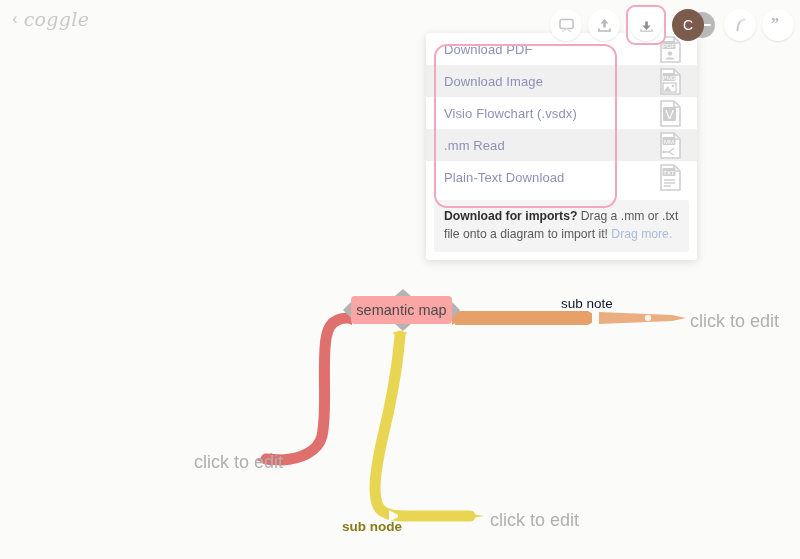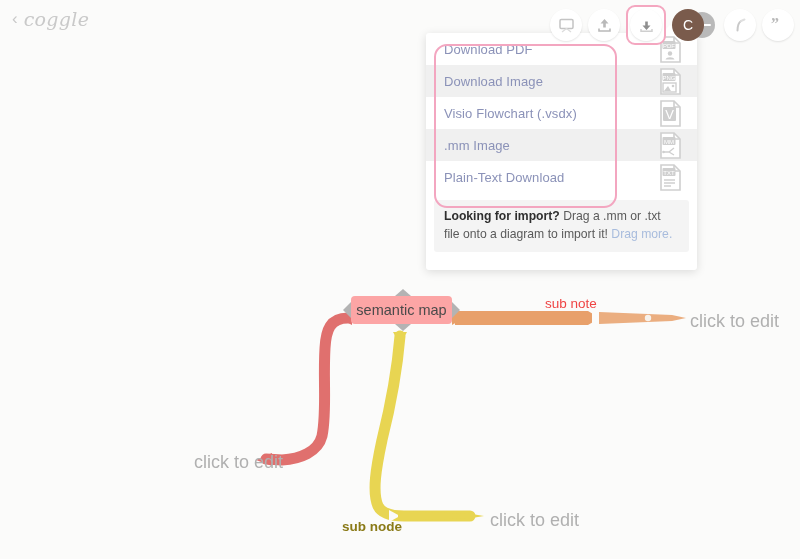--- a/index.html
+++ b/index.html
@@ -140,21 +140,21 @@
 
   
   #dropdown {
     position: absolute;
     left: 426px; top: 33px;
     width: 271px;
     background: #ffffff;
     border-radius: 3px;
     box-shadow: 0 2px 10px rgba(0,0,0,.13);
     z-index: 25;
-    padding-bottom: 16px;
+    padding-bottom: 6px;
   }
   #dd-caret {
     position: absolute;
     right: 18px; top: -8px;
     width: 0; height: 0;
     border-left: 9px solid transparent;
     border-right: 9px solid transparent;
     border-bottom: 9px solid #fff;
   }
   #dd-list { position: relative; }
@@ -235,21 +235,21 @@
     </svg>
 
     <div id="center-node">
       <span class="nub nub-top"></span>
       <span class="nub nub-bottom"></span>
       <span class="nub nub-left"></span>
       <span class="nub nub-right"></span>
       <span>semantic map</span>
     </div>
 
-    <div class="branch-label" style="left:545px; top:296px; color:#ef4444;">sub note</div>
+    <div class="branch-label" style="left:561px; top:296px; color:#0f172a;">sub note</div>
 
     <div class="branch-label" style="left:342px; top:519px; color:#8a7a17;font-weight:bold;">sub node</div>
 
     <div class="placeholder-label" style="left:690px; top:311px;">click to edit</div>
 
     <div class="placeholder-label" style="left:194px; top:452px;">click to edit</div>
 
     <div class="placeholder-label" style="left:490px; top:510px;">click to edit</div>
   </div>
 
@@ -355,21 +355,21 @@
           <svg width="25" height="27" viewBox="0 0 25 27">
             <path d="M3 1 H16 L22 7 V26 H3 Z" fill="#fff" stroke="#cfcfcf" stroke-width="1.6"></path>
             <path d="M16 1 V7 H22" fill="none" stroke="#cfcfcf" stroke-width="1.6"></path>
             <rect x="5" y="7" width="13" height="14" rx="1" fill="#cfcfcf"></rect>
             <text x="11.5" y="19" text-anchor="middle" font-family="Liberation Sans, sans-serif" font-size="13" fill="#fff">V</text>
           </svg>
         </span>
       </div>
 
       <div class="dd-row alt">
-        <span class="lbl">.mm Image</span>
+        <span class="lbl">.mm Read</span>
         <span class="ficon">
           <svg width="25" height="27" viewBox="0 0 25 27">
             <path d="M3 1 H16 L22 7 V26 H3 Z" fill="#fff" stroke="#cfcfcf" stroke-width="1.6"></path>
             <path d="M16 1 V7 H22" fill="none" stroke="#cfcfcf" stroke-width="1.6"></path>
             <rect x="4.5" y="5" width="13" height="8" rx="1" fill="#cfcfcf"></rect>
             <text x="11" y="11.5" text-anchor="middle" font-family="Liberation Sans, sans-serif" font-size="6" fill="#fff">MM</text>
             <path d="M6 20 L11 20 M11 20 L16 16 M11 20 L16 23" fill="none" stroke="#cfcfcf" stroke-width="1.4"></path>
             <circle cx="5.5" cy="20" r="1.3" fill="#cfcfcf"></circle>
           </svg>
         </span>
@@ -383,18 +383,18 @@
             <path d="M16 1 V7 H22" fill="none" stroke="#cfcfcf" stroke-width="1.6"></path>
             <rect x="4.5" y="4" width="13" height="8" rx="1" fill="#cfcfcf"></rect>
             <text x="11" y="10.5" text-anchor="middle" font-family="Liberation Sans, sans-serif" font-size="6" fill="#fff">TXT</text>
             <path d="M6 16 H17 M6 19 H17 M6 22 H13" fill="none" stroke="#cfcfcf" stroke-width="1.4"></path>
           </svg>
         </span>
       </div>
     </div>
 
     <div id="dd-footer">
-      <b>Looking for import?</b><span> Drag a .mm or .txt file onto a diagram to import it!</span>
+      <b>Download for imports?</b><span> Drag a .mm or .txt file onto a diagram to import it!</span>
       <a href="#">Drag more.</a>
     </div>
   </div>
 
 </div>
 
 </body></html>

